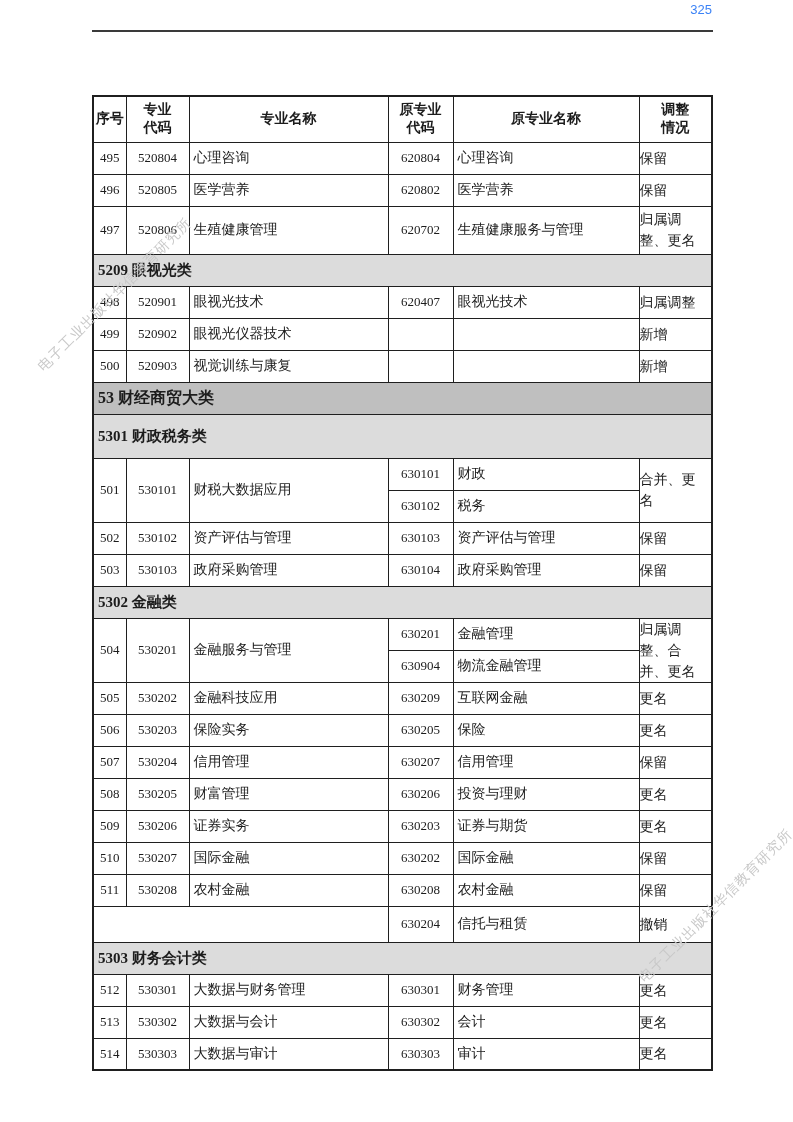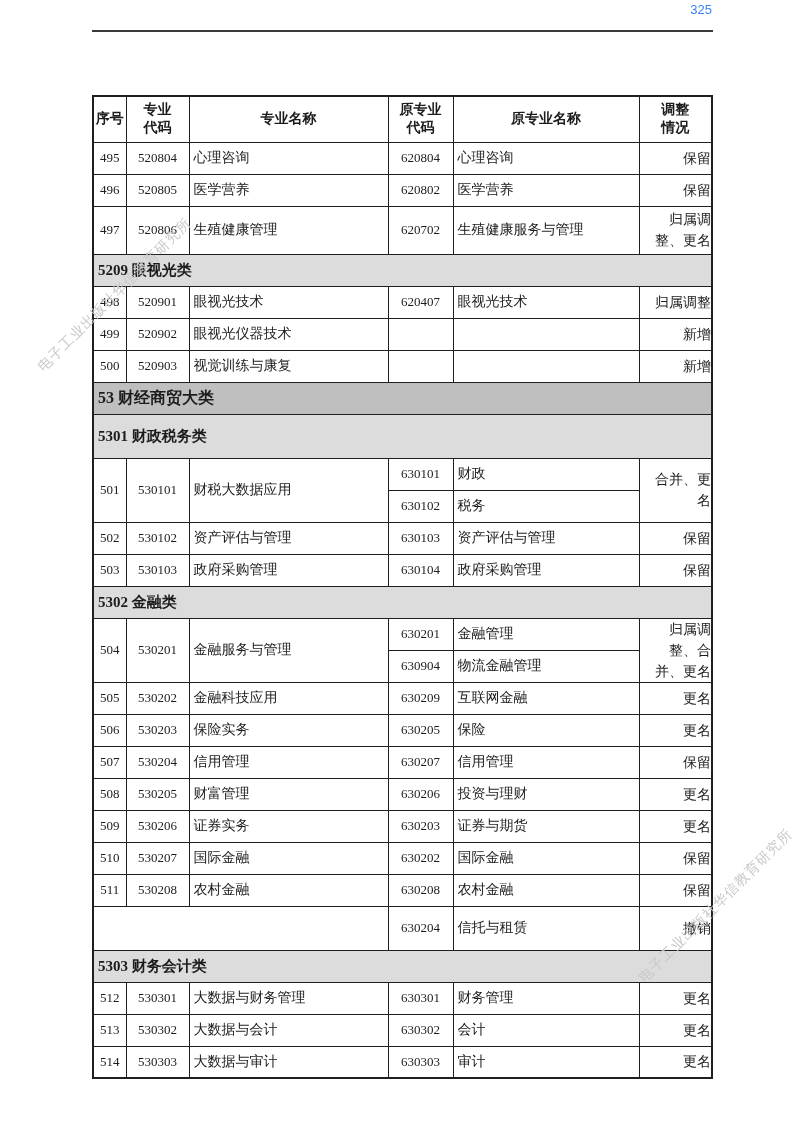--- a/index.html
+++ b/index.html
@@ -58,21 +58,21 @@
   td.c-seq,td.c-code,td.c-oldcode{
     text-align:center;
     font-size:13px;
   }
   td.c-name,td.c-oldname{
     text-align:left;
     padding:2px 4px;
     font-size:14px;
   }
   td.c-adjust{
-    text-align:right;
+    text-align:left;
     font-size:14px;
     white-space:pre-line;
     line-height:1.5;
   }
   td.section{
     font-weight:700;
     text-align:left;
     padding:1px 4px;
     font-size:15px;
     background:var(--section-bg,#dcdcdc);
@@ -267,21 +267,21 @@
           <td class="c-adjust" rowspan="1">保留</td>
         </tr>
         <tr style="height: 32px;">
           <td class="c-seq" rowspan="1">511</td>
           <td class="c-code" rowspan="1">530208</td>
           <td class="c-name" rowspan="1">农村金融</td>
           <td class="c-oldcode">630208</td>
           <td class="c-oldname">农村金融</td>
           <td class="c-adjust" rowspan="1">保留</td>
         </tr>
-        <tr style="height: 44px;">
+        <tr style="height: 36px;">
           <td class="c-name" colspan="3" rowspan="1"></td>
           <td class="c-oldcode">630204</td>
           <td class="c-oldname">信托与租赁</td>
           <td class="c-adjust" rowspan="1">撤销</td>
         </tr>
         <tr style="height: 32px;">
           <td class="section" colspan="6">5303 财务会计类</td>
         </tr>
         <tr style="height: 32px;">
           <td class="c-seq" rowspan="1">512</td>

